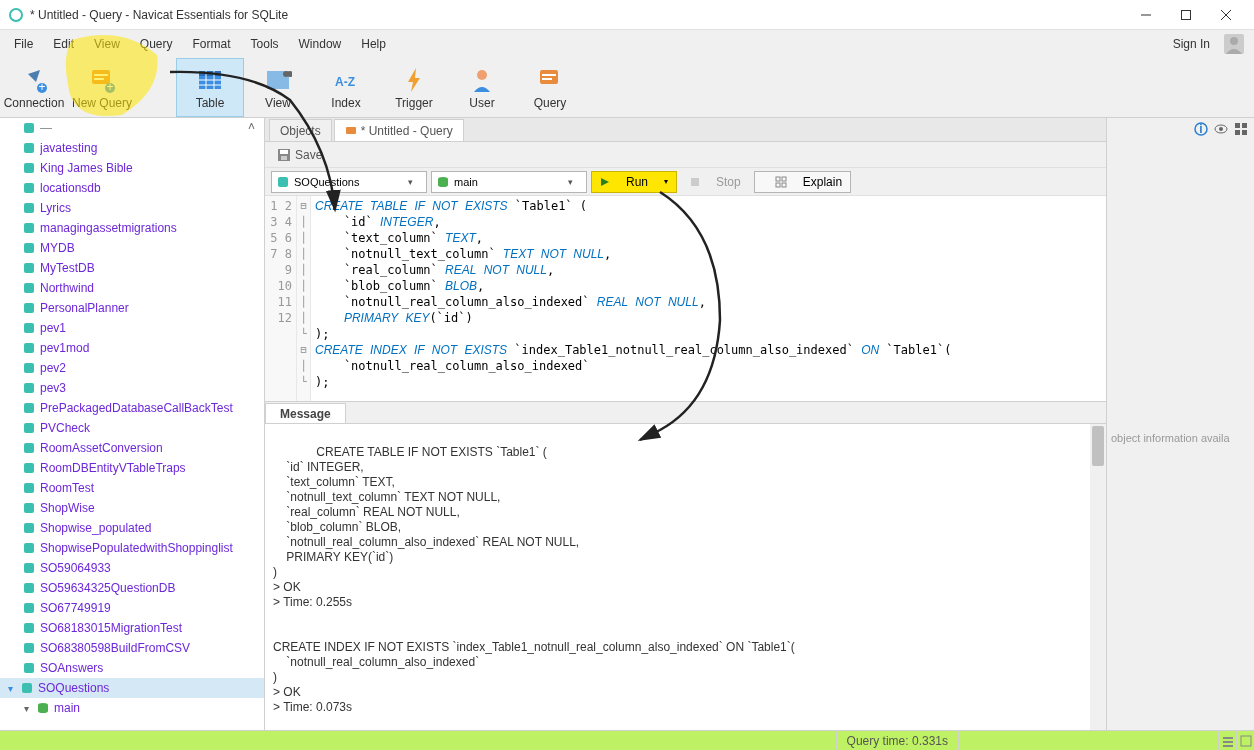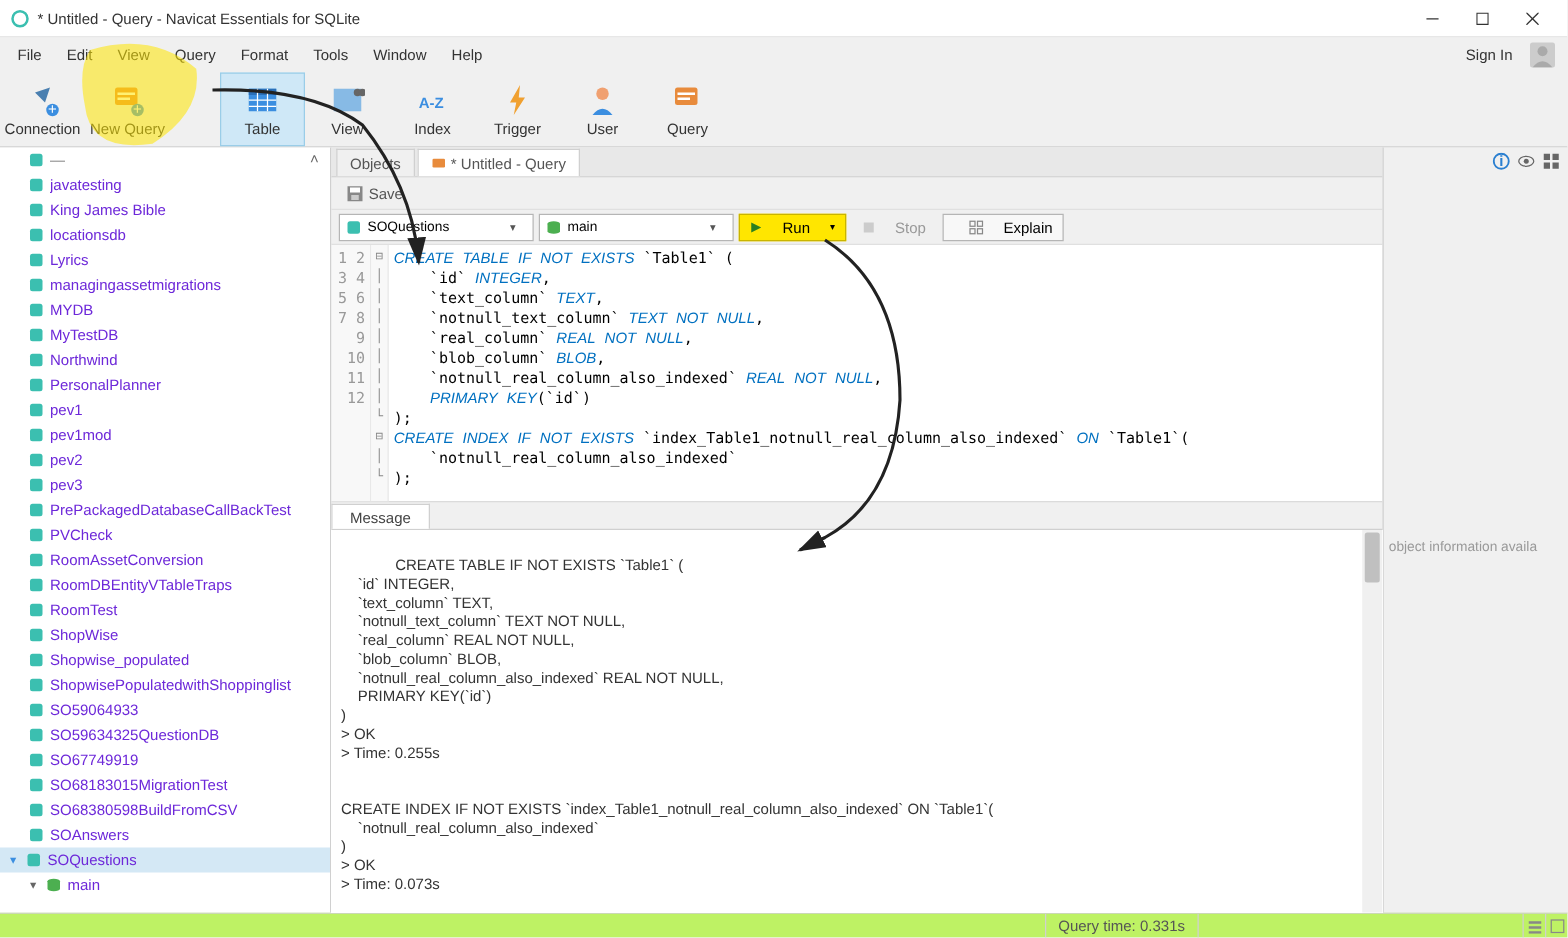--- a/index.html
+++ b/index.html
@@ -59,21 +59,21 @@
 
 
 .editor { flex: 0 0 auto; height: 206px; display: flex; background: #fff; border-bottom: 1px solid #d0d0d0; }
 .gutter { width: 32px; background: #f8f8f8; border-right: 1px solid #e8e8e8; text-align: right; padding: 2px 4px 0 0; font-family: Consolas, monospace; font-size: 12px; color: #999; line-height: 16px; }
 .fold-gutter { width: 14px; background: #f8f8f8; border-right: 1px solid #e8e8e8; padding-top: 2px; font-family: Consolas, monospace; font-size: 10px; color: #888; line-height: 16px; text-align: center; }
 .code { flex: 1; padding: 2px 4px 0 4px; font-family: Consolas, monospace; font-size: 12px; line-height: 16px; white-space: pre; overflow: auto; }
 .kw { color: #0070c0; font-style: italic; }
 
 
 .msg-tabs { height: 22px; display: flex; align-items: flex-end; background: #f0f0f0; border-bottom: 1px solid #d0d0d0; }
-.msg-tab { height: 20px; padding: 0 14px; display: flex; align-items: center; background: #fff; border: 1px solid #d0d0d0; border-bottom: none; font-size: 11px; color: #444; }
+.msg-tab { height: 20px; padding: 0 14px; display: flex; align-items: center; background: #fff; border: 1px solid #d0d0d0; border-bottom: none; font-size: 11px; color: #444; font-weight: bold; }
 
 .message { flex: 1; background: #fff; padding: 6px 8px; font-family: Consolas, monospace; font-size: 12px; line-height: 15px; white-space: pre; color: #333; overflow: auto; position: relative; }
 .msg-scroll { position: absolute; right: 0; top: 0; bottom: 0; width: 16px; background: #f0f0f0; }
 .msg-thumb { position: absolute; right: 2px; top: 2px; width: 12px; height: 40px; background: #c0c0c0; border-radius: 2px; }
 
 
 .infopanel { width: 148px; background: #f0f0f0; border-left: 1px solid #d0d0d0; display: flex; flex-direction: column; }
 .info-icons { height: 24px; display: flex; align-items: center; justify-content: flex-end; gap: 6px; padding: 0 6px; }
 .info-text { flex: 1; color: #999; padding: 290px 4px 0 4px; font-size: 11px; white-space: nowrap; overflow: hidden; }
 

